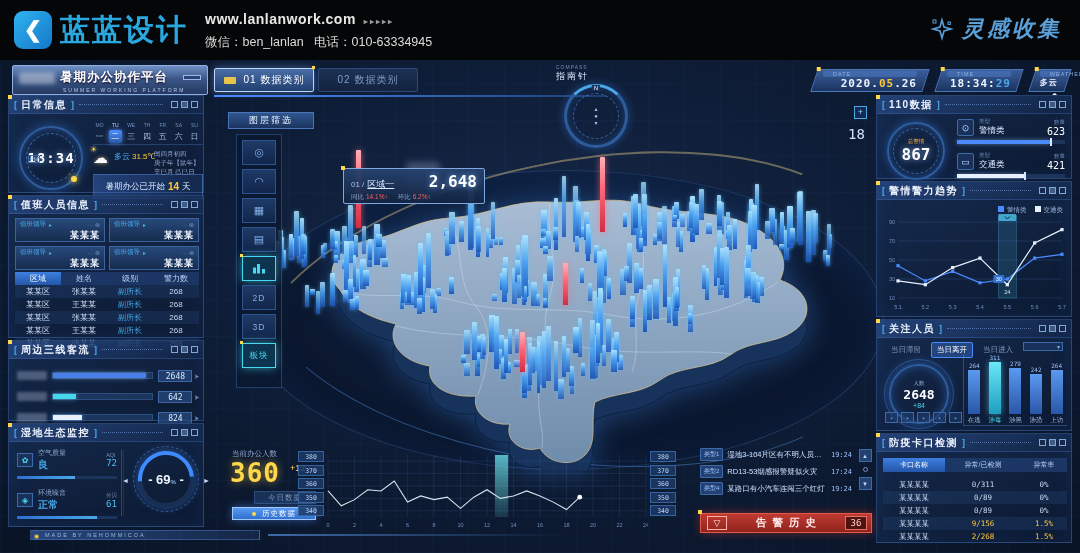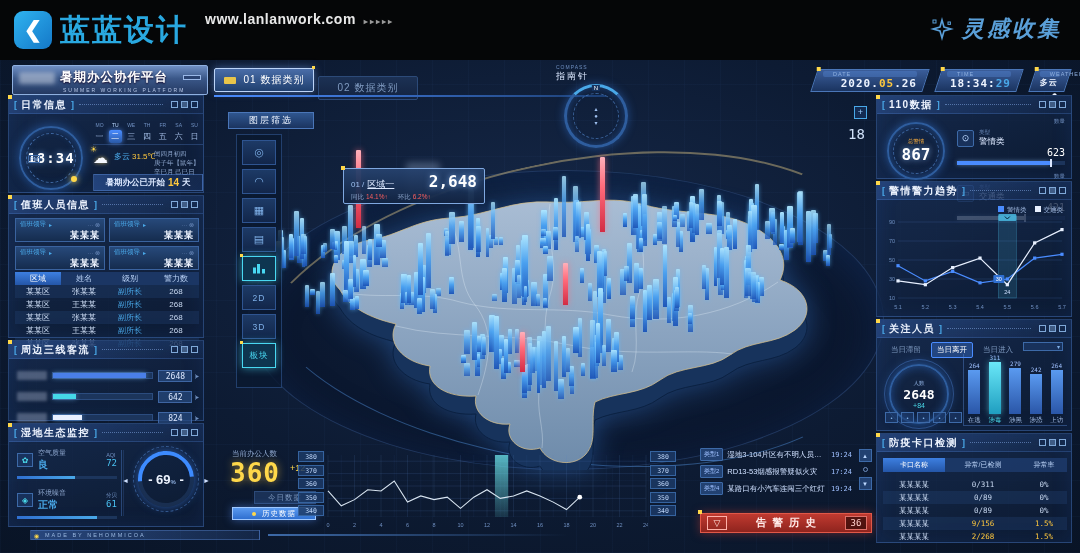--- a/index.html
+++ b/index.html
@@ -30,21 +30,21 @@
   
   .title-plate { position:absolute; left:12px; top:5px; width:196px; height:30px; background:linear-gradient(180deg,#6f8fc4 0%,#3a5788 45%,#243962 100%); border:1px solid #8fb0e0; border-radius:2px; padding:3px 6px 0 6px; z-index:4; }
   .tp-row { display:flex; align-items:center; gap:5px; }
   .tp-blur { width:36px; height:12px; background:rgba(200,210,225,.55); filter:blur(2px); border-radius:2px; }
   .tp-title { font-size:12.5px; font-weight:bold; color:#fff; text-shadow:0 1px 2px #102; letter-spacing:1px; white-space:nowrap; }
   .tp-sub { font-size:5px; color:#b8c8e8; letter-spacing:2px; margin:1px 0 0 44px; filter:blur(.3px); }
   .tp-chip { width:18px; height:5px; background:#2a4372; border:1px solid #9ab8e8; margin-left:auto; }
   .tab { position:absolute; top:8px; height:24px; display:flex; align-items:center; justify-content:center; font-size:10px; letter-spacing:1px; border-radius:2px; z-index:4; }
   .tab.active { background:linear-gradient(180deg,#4a6da8,#20406f); border:1px solid #bcd4f8; color:#fff; box-shadow:0 0 8px rgba(120,170,255,.5); }
   .tab.active::before { content:""; width:12px; height:7px; background:#e8c54a; border-radius:1px; margin-right:8px; }
-  .tab.idle { background:linear-gradient(180deg,#1c3154,#132340); border:1px solid #2c4a78; color:#7f9ac0;margin-top:8px; }
+  .tab.idle { background:linear-gradient(180deg,#1c3154,#132340); border:1px solid #2c4a78; color:#7f9ac0; }
   .tab-dot { position:absolute; right:-2px; top:-3px; width:3px; height:3px; background:#ffd84a; }
   .tab-underline { position:absolute; left:214px; top:35px; width:392px; height:2px; background:linear-gradient(90deg,#4a8cff,#1d3f73); z-index:4; }
   .dt-block { position:absolute; top:9px; height:23px; background:linear-gradient(180deg,#3a5d9a,#1b3460); border:1px solid #4a76b8; transform:skewX(-18deg); padding:1px 8px; z-index:4; }
   .dt-inner { transform:skewX(18deg); }
   .dt-label { font-size:5.5px; color:#8fb0e0; letter-spacing:1px; background:rgba(90,140,220,.35); padding:0 10px; border-radius:2px; }
   .dt-value { font-size:11px; font-weight:bold; color:#eef4ff; text-align:right; font-family:"DejaVu Sans Mono",monospace; letter-spacing:1px; }
   .dt-value .hl-y { color:#ffc83d; } .dt-value .hl-b { color:#49a8e8; }
   .dt-dot { position:absolute; left:-2px; top:-3px; width:4px; height:4px; background:#ffd84a; transform:skewX(18deg); }
 
   
@@ -69,21 +69,21 @@
   .wd-cn { font-size:8px; color:#9fb8e0; margin-top:2px; padding:1px 0; }
   .wd.act .wd-cn { background:linear-gradient(180deg,#4a8cff,#2a5aa8); color:#fff; border-radius:2px; box-shadow:0 0 5px rgba(90,150,255,.8); }
   .wd.act .wd-en { color:#bcd8ff; }
   .weather-row { position:absolute; left:84px; top:48px; width:110px; border-top:1px solid rgba(90,140,220,.3); padding-top:4px; display:flex; gap:6px; }
   .wx-icon { font-size:15px; color:#f5f8ff; text-shadow:0 0 4px rgba(255,220,120,.7); position:relative; }
   .wx-icon::before { content:"☀"; position:absolute; left:-3px; top:-4px; font-size:8px; color:#ffd84a; }
   .wx-col1 { width:34px; }
   .wx-line { font-size:8px; margin-top:1px; white-space:nowrap;text-align:center; }
   .wx-cloudy { color:#49a8e8; } .wx-temp { color:#ffc83d; margin-left:2px; }
   .lunar { font-size:6.5px; color:#8fa8cf; line-height:9px; }
-  .notice-bar { position:absolute; left:84px; top:78px; width:110px; height:17px; background:linear-gradient(90deg,rgba(60,110,200,.45),rgba(60,110,200,.12)); border:1px solid rgba(100,150,230,.4); display:flex; align-items:center; justify-content:center; font-size:8.5px; color:#dce8ff; gap:3px;font-weight:bold; }
+  .notice-bar { position:absolute; left:84px; top:78px; width:110px; height:25px; background:linear-gradient(90deg,rgba(60,110,200,.45),rgba(60,110,200,.12)); border:1px solid rgba(100,150,230,.4); display:flex; align-items:center; justify-content:center; font-size:8.5px; color:#dce8ff; gap:3px; }
   .notice-bar b { color:#ffc83d; font-size:10px; }
 
   
   .duty-cards { position:absolute; left:6px; top:22px; width:184px; display:flex; flex-wrap:wrap; gap:4px; }
   .dcard { width:90px; height:24px; background:linear-gradient(180deg,#27497a,#152c4e); border:1px solid #3a639f; padding:1px 4px; }
   .dcard-top { display:flex; align-items:center; font-size:6.5px; color:#49a8e8; }
   .dc-arrow { margin-left:3px; font-size:6px; }
   .dc-dots { margin-left:auto; color:#6f8fc0; font-size:6px; }
   .dc-name { text-align:right; font-size:9px; color:#eef4ff; font-weight:bold; letter-spacing:1px; }
   .duty-table { position:absolute; left:6px; top:76px; width:184px; font-size:8px; }
@@ -167,21 +167,21 @@
   .g110 { position:absolute; left:10px; top:26px; width:58px; height:58px; border-radius:50%; border:2px solid #2e5d9e; box-shadow:0 0 10px rgba(60,140,255,.45), inset 0 0 8px rgba(60,140,255,.35); display:flex; flex-direction:column; align-items:center; justify-content:center; }
   .g110::before { content:""; position:absolute; inset:4px; border-radius:50%; border:1px dashed rgba(100,160,240,.5); }
   .g110-lbl { font-size:5.5px; color:#ffb03d; }
   .g110-val { font-size:16px; font-weight:bold; color:#fff; font-family:"DejaVu Sans Mono",monospace; text-shadow:0 0 6px rgba(140,190,255,.8); }
   .p110-rows { position:absolute; left:80px; top:22px; width:108px; }
   .p110-row { margin-bottom:8px; }
   .p110-top { display:flex; align-items:center; gap:5px; }
   .p110-ic { width:17px; height:17px; border:1px solid #3d6aa8; border-radius:2px; background:rgba(30,60,110,.6); color:#bcd8ff; font-size:9px; display:flex; align-items:center; justify-content:center; flex:none; }
   .p110-tl { font-size:5.5px; color:#6f8fc0; } .p110-tv { font-size:8.5px; color:#dce8ff; }
   .p110-right { margin-left:auto; text-align:right; }
-  .p110-cv { font-size:10px; color:#fff; font-family:"DejaVu Sans Mono",monospace;margin-top:22px; }
+  .p110-cv { font-size:10px; color:#fff; font-family:"DejaVu Sans Mono",monospace; }
   .p110-bar { height:4px; margin-top:3px; background:rgba(30,55,95,.9); position:relative; }
   .p110-bar i { position:absolute; left:0; top:0; bottom:0; box-shadow:0 0 4px rgba(150,200,255,.5); }
   .p110-bar u { position:absolute; top:-2px; width:2px; height:8px; background:#dce8ff; }
 
   .legend { position:absolute; right:8px; top:24px; font-size:6.5px; color:#9fb8e0; display:flex; gap:8px; z-index:2; }
   .legend i { display:inline-block; width:6px; height:6px; margin-right:3px; }
 
   .ftabs { position:absolute; left:8px; top:22px; display:flex; gap:4px; }
   .ftab { font-size:7.5px; color:#7f9ac0; padding:2px 5px; border:1px solid transparent; }
   .ftab.act { color:#fff; background:rgba(60,120,220,.4); border:1px solid #4a8cff; border-radius:2px; }
@@ -244,20 +244,24 @@
 
 <div class="stage">
 
   <div class="site-header">
     <div class="logo-mark">
         <span>❮</span>
       </div>
     <div class="logo-text">蓝蓝设计</div>
     <div class="hdr-contact">
       <div class="hdr-site"><span>www.lanlanwork.com</span><span class="hdr-arrows">▸▸▸▸▸</span></div>
+      <div class="hdr-line2">
+        <span>微信：</span><b>ben_lanlan</b>
+        &nbsp;&nbsp;<span>电话：</span><b>010-63334945</b>
+      </div>
     </div>
     <div class="hdr-collect">
       <svg width="24" height="24" viewBox="0 0 24 24">
         <path d="M12 3 L14 10 L21 12 L14 14 L12 21 L10 14 L3 12 L10 10 Z" fill="none" stroke="#5a9fd8" stroke-width="1.6"></path>
         <rect x="3" y="3" width="3" height="3" fill="none" stroke="#5a9fd8" stroke-width="1"></rect>
         <rect x="18" y="5" width="2.4" height="2.4" fill="none" stroke="#5a9fd8" stroke-width="1"></rect>
       </svg>
       <span class="txt">灵感收集</span>
     </div>
   </div>

